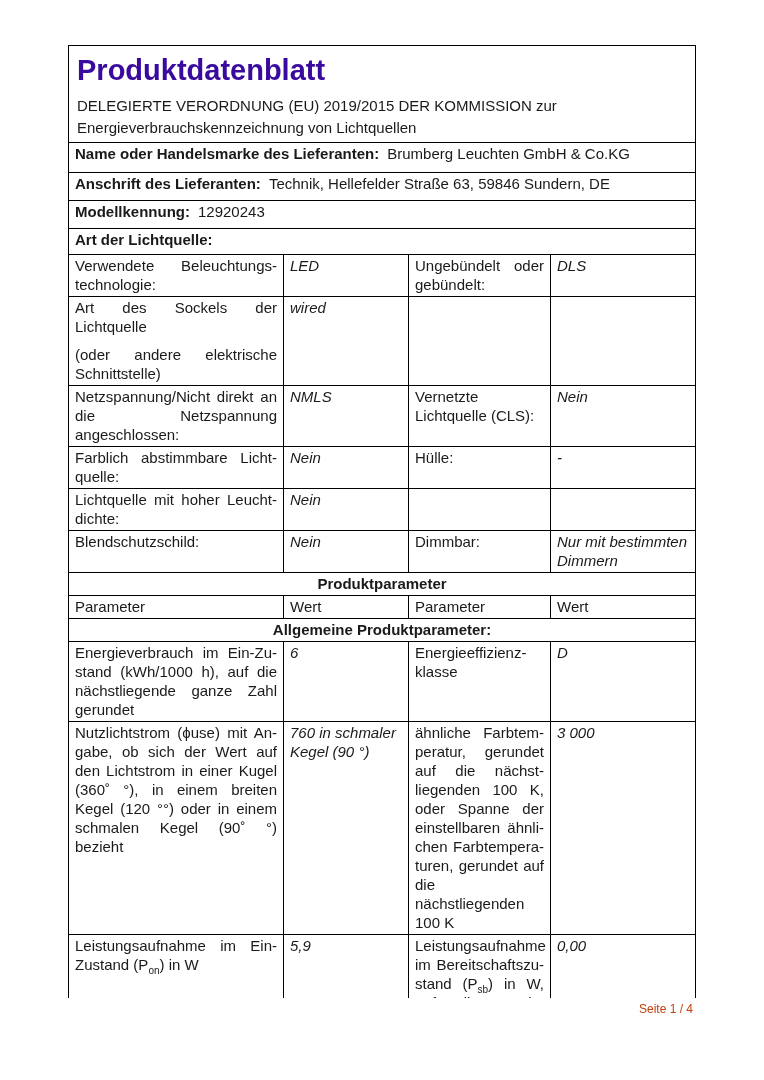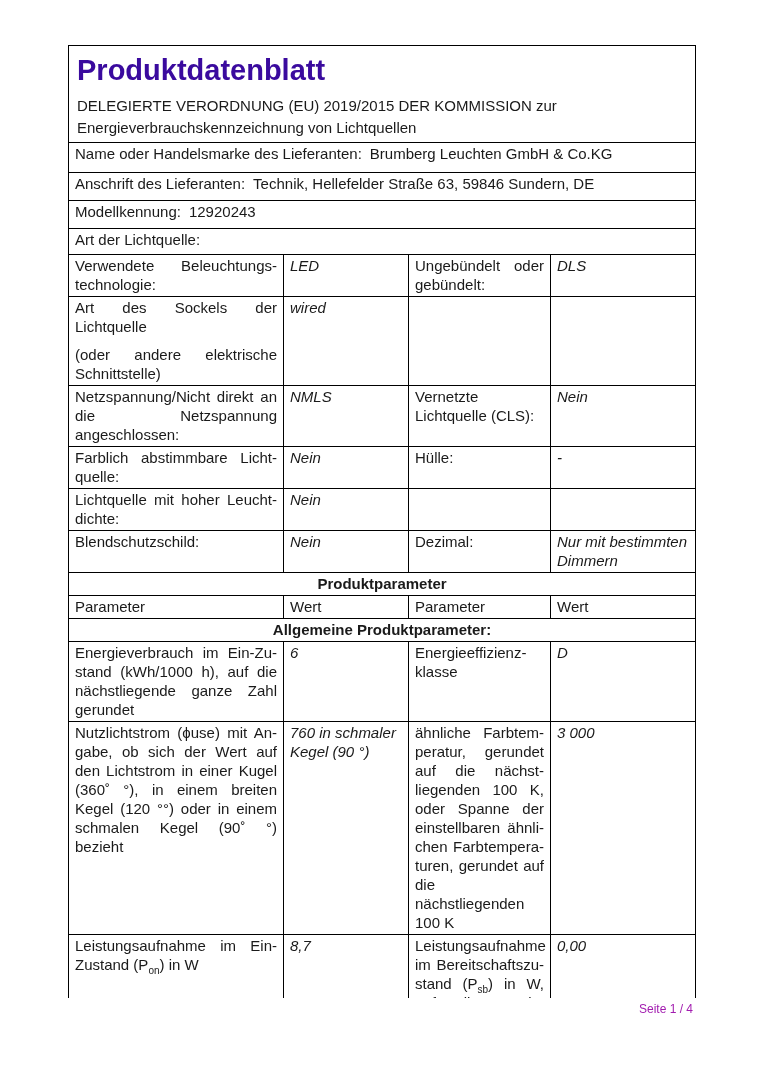--- a/index.html
+++ b/index.html
@@ -41,37 +41,37 @@
   .doc-title {
     margin: 0 0 9px 0;
     font-size: 29px;
     line-height: 32px;
     font-weight: bold;
     color: #3a0a9e;
   }
   .sub-line { font-size: 15px; line-height: 21.5px; }
   
   td.info { padding-top: 5px; }
-  .lbl { font-weight: normal; }
+  .lbl { font-weight: bold; }
   .ival { margin-left: 8px; }
   
   td.p { text-align: justify; }
   
   td.v { text-align: left; font-style: italic; }
   
   td.sec { text-align: center; font-weight: bold; padding-top: 0; padding-bottom: 1px; margin-top: 18px; }
   .para2 { margin-top: 9px; }
   sub { font-size: 10px; line-height: 0; }
   .footer {
     position: absolute;
     right: 71px;
     top: 1002px;
     font-size: 12px;
     line-height: 15px;
-    color: #a21caf;
+    color: #c2410c;
   }
 </style>
 </head>
 <body>
 
 <div class="page">
   <div class="table-wrap">
     <table class="sheet">
       <colgroup>
         <col style="width:215px">
@@ -139,21 +139,21 @@
       </tr>
       <tr style="height:40px">
         <td class="p">Lichtquelle mit hoher Leucht­dichte:</td>
         <td class="v">Nein</td>
         <td class="p"></td>
         <td class="v"></td>
       </tr>
       <tr style="height:40px">
         <td class="p">Blendschutzschild:</td>
         <td class="v">Nein</td>
-        <td class="p">Dezimal:</td>
+        <td class="p">Dimmbar:</td>
         <td class="v">Nur mit bestimm­ten Dimmern</td>
       </tr>
 
       <tr style="height:21px">
         <td colspan="4" class="sec">Produktparameter</td>
       </tr>
       <tr style="height:22px">
         <td>Parameter</td>
         <td>Wert</td>
         <td>Parameter</td>
@@ -170,21 +170,21 @@
         <td class="v">D</td>
       </tr>
       <tr style="height:186px">
         <td class="p">Nutzlichtstrom (ϕuse) mit An­gabe, ob sich der Wert auf den Lichtstrom in einer Kugel (360˚ °), in einem breiten Kegel (120 °°) oder in einem schmalen Kegel (90˚ °) bezieht</td>
         <td class="v">760 in schma­ler Kegel (90 °)</td>
         <td class="p">ähnliche Farbtem­peratur, gerundet auf die nächst­liegenden 100 K, oder Spanne der einstell­baren ähnli­chen Farbtempera­turen, gerundet auf die nächstliegenden 100 K</td>
         <td class="v">3 000</td>
       </tr>
       <tr style="height:97px">
         <td class="p"><span>Leistungsaufnahme im Ein-Zu­stand (P</span><sub>on</sub><span>) in W</span></td>
-        <td class="v">8,7</td>
+        <td class="v">5,9</td>
         <td class="p"><span>Leistungsaufnahme im Bereitschaftszu­stand (P</span><sub>sb</sub><span>) in W, auf die zweite Dezimal­stelle gerundet</span></td>
         <td class="v">0,00</td>
       </tr>
 
     </tbody>
       </table>
   </div>
 
   <div class="footer">Seite 1 / 4</div>
 </div>

